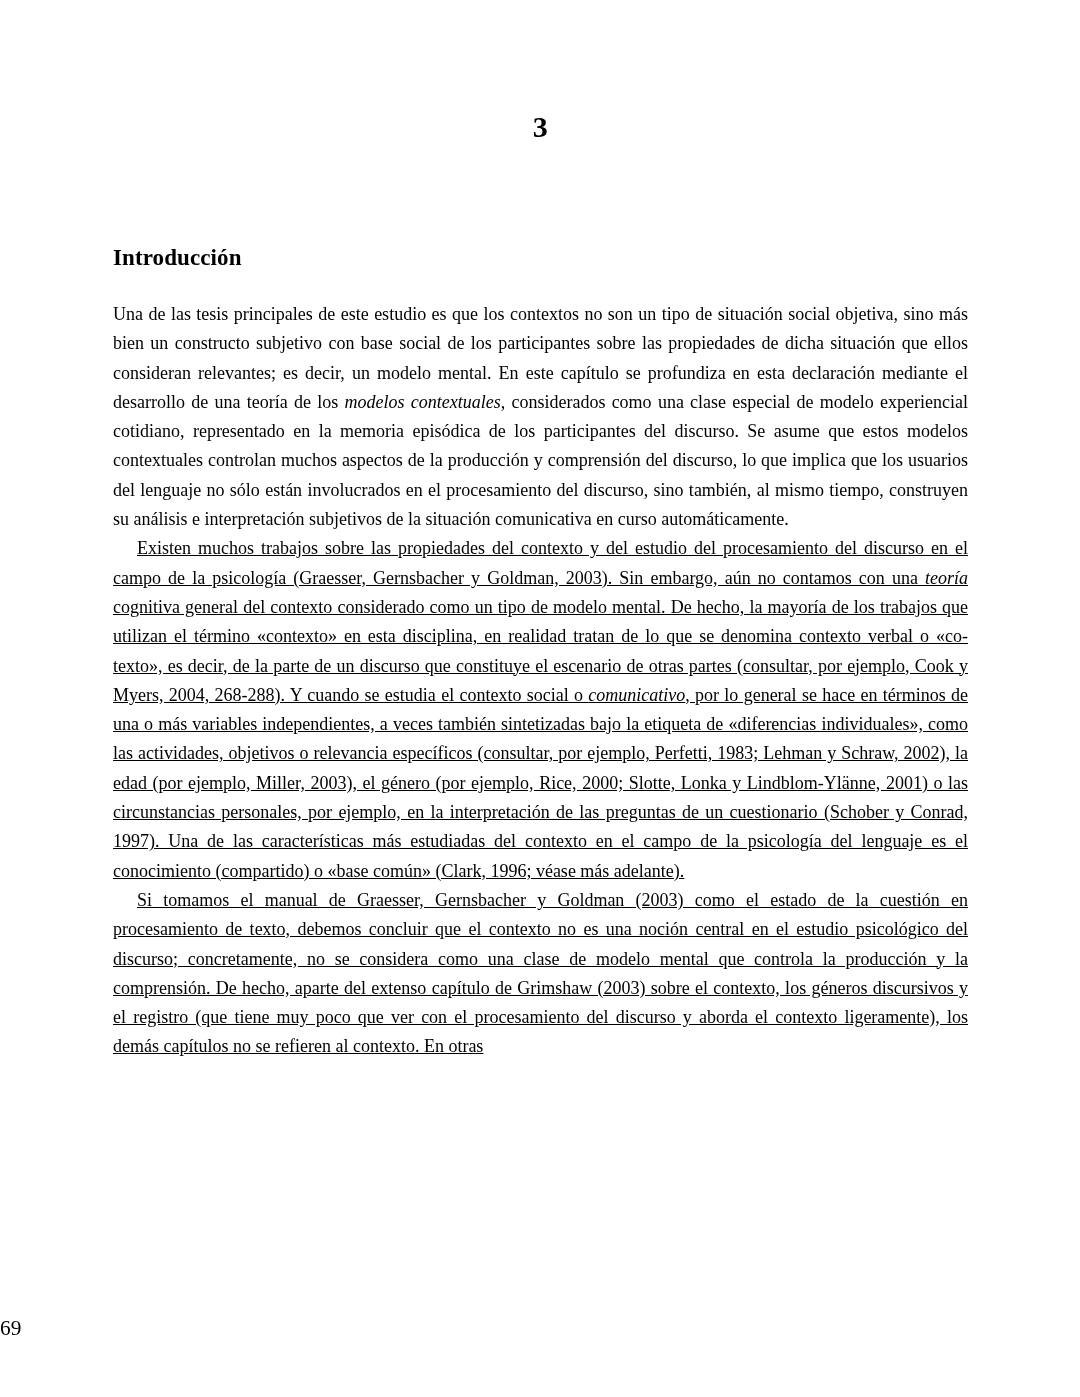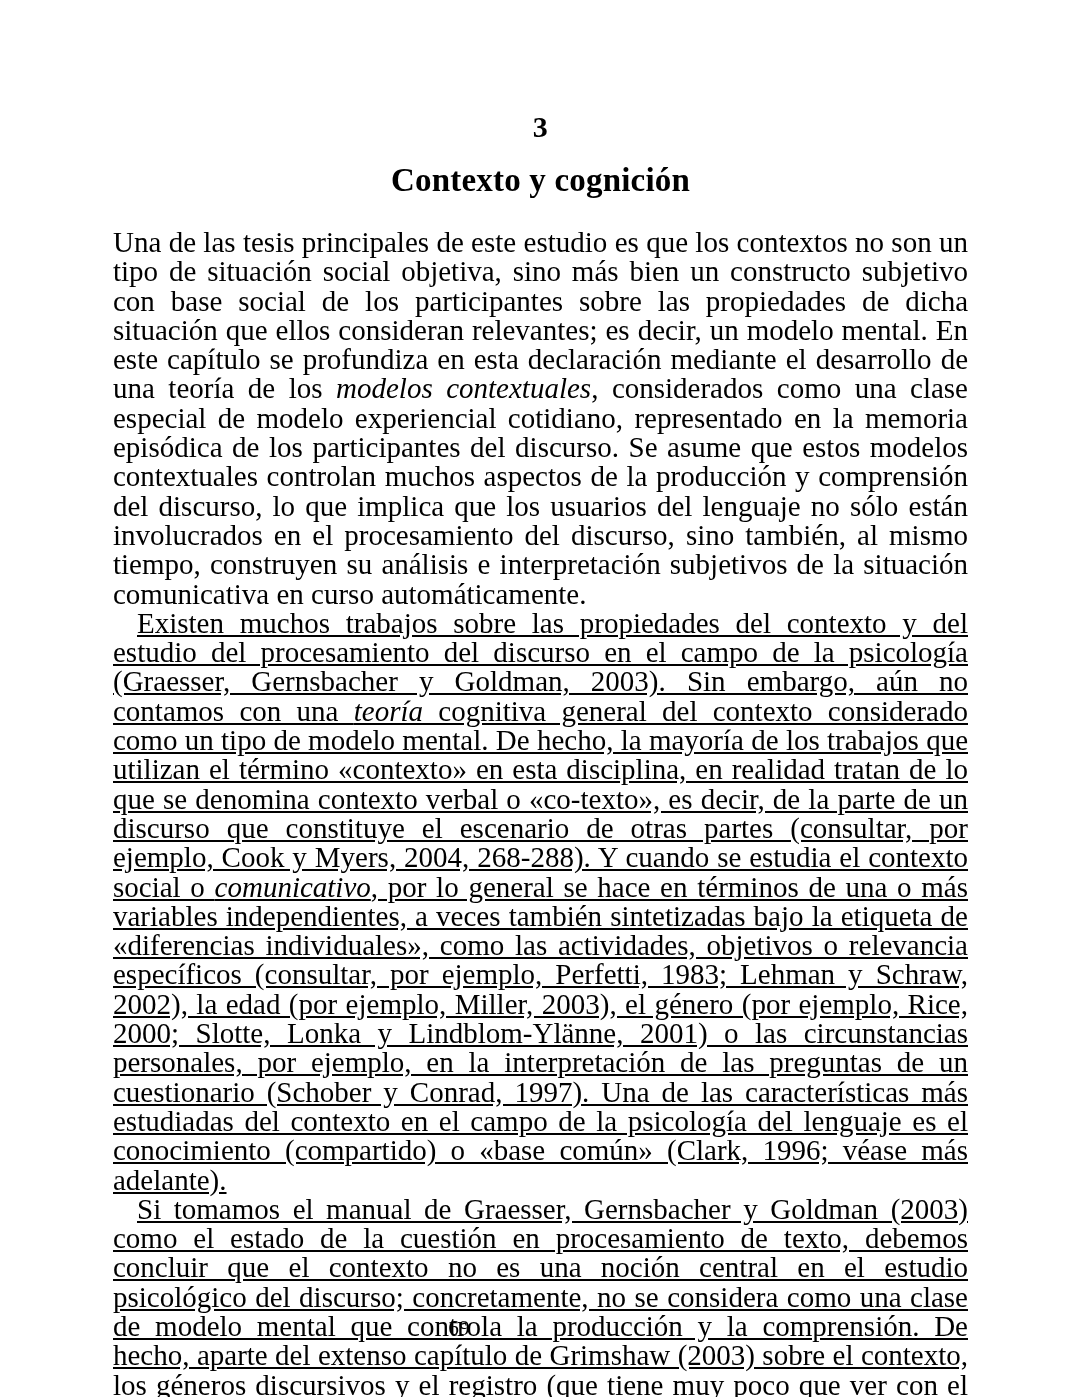--- a/index.html
+++ b/index.html
@@ -43,21 +43,21 @@
   }
   .section-heading {
     font-size: 23px;
     font-weight: bold;
     line-height: 1;
     margin-top: 104px;
     text-align: left;
     letter-spacing: 0.1px;
   }
   .body-par {
-    font-size: 29px;
+    font-size: 18px;
     line-height: 29.3px;
     text-align: justify;
     text-justify: inter-word;
     margin: 0;
     hyphens: none;
     -webkit-hyphens: none;
   }
   .body-par.first {
     margin-top: 31px;
   }
@@ -66,36 +66,36 @@
     text-decoration: underline;
   }
   .body-par em {
     font-style: italic;
   }
   .page-number {
     position: absolute;
     left: 0;
     top: 1318px;
     width: 918px;
-    text-align: center;
+    text-align: left;
     font-size: 21.3px;
     line-height: 1;
   }
 </style>
 </head>
 <body>
 
 <div class="page">
 
   <div class="content">
 
     <div class="chapter-number">3</div>
 
-    <div class="chapter-title">Contexto y cognición</div>
 
+    <div class="section-heading">Introducción</div>
 
     <p class="body-par first"><span>Una de las tesis principales de este estudio es que los contextos no son un tipo de situación social objetiva, sino más bien un constructo subjetivo con base social de los participantes sobre las propiedades de dicha situación que ellos consideran relevantes; es decir, un modelo mental. En este capítulo se profundiza en esta declaración mediante el desarrollo de una teoría de los </span><em>modelos contextuales</em><span>, considerados como una clase especial de modelo experiencial cotidiano, representado en la memoria episódica de los participantes del discurso. Se asume que estos modelos contextuales controlan muchos aspectos de la producción y comprensión del discurso, lo que implica que los usuarios del lenguaje no sólo están involucrados en el procesamiento del discurso, sino también, al mismo tiempo, construyen su análisis e interpretación subjetivos de la situación comunicativa en curso automáticamente.</span></p>
 
     <p class="body-par indented"><span>Existen muchos trabajos sobre las propiedades del contexto y del estudio del procesamiento del discurso en el campo de la psicología (Graesser, Gernsbacher y Goldman, 2003). Sin embargo, aún no contamos con una </span><em>teoría</em><span> cognitiva general del contexto considerado como un tipo de modelo mental. De hecho, la mayoría de los trabajos que utilizan el término «contexto» en esta disciplina, en realidad tratan de lo que se denomina contexto verbal o «co-texto», es decir, de la parte de un discurso que constituye el escenario de otras partes (consultar, por ejemplo, Cook y Myers, 2004, 268-288). Y cuando se estudia el contexto social o </span><em>comunicativo</em><span>, por lo general se hace en términos de una o más variables independientes, a veces también sintetizadas bajo la etiqueta de «diferencias individuales», como las actividades, objetivos o relevancia específicos (consultar, por ejemplo, Perfetti, 1983; Lehman y Schraw, 2002), la edad (por ejemplo, Miller, 2003), el género (por ejemplo, Rice, 2000; Slotte, Lonka y Lindblom-Ylänne, 2001) o las circunstancias personales, por ejemplo, en la interpretación de las preguntas de un cuestionario (Schober y Conrad, 1997). Una de las características más estudiadas del contexto en el campo de la psicología del lenguaje es el conocimiento (compartido) o «base común» (Clark, 1996; véase más adelante).</span></p>
 
     <p class="body-par indented">Si tomamos el manual de Graesser, Gernsbacher y Goldman (2003) como el estado de la cuestión en procesamiento de texto, debemos concluir que el contexto no es una noción central en el estudio psicológico del discurso; concretamente, no se considera como una clase de modelo mental que controla la producción y la comprensión. De hecho, aparte del extenso capítulo de Grimshaw (2003) sobre el contexto, los géneros discursivos y el registro (que tiene muy poco que ver con el procesamiento del discurso y aborda el contexto ligeramente), los demás capítulos no se refieren al contexto. En otras</p>
 
   </div>
 
   <div class="page-number">69</div>

